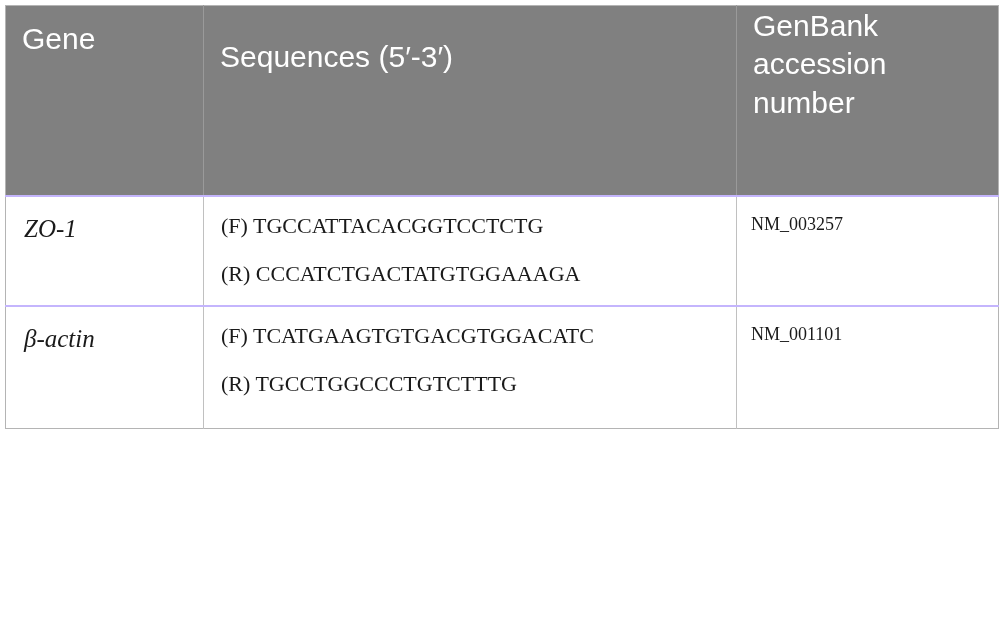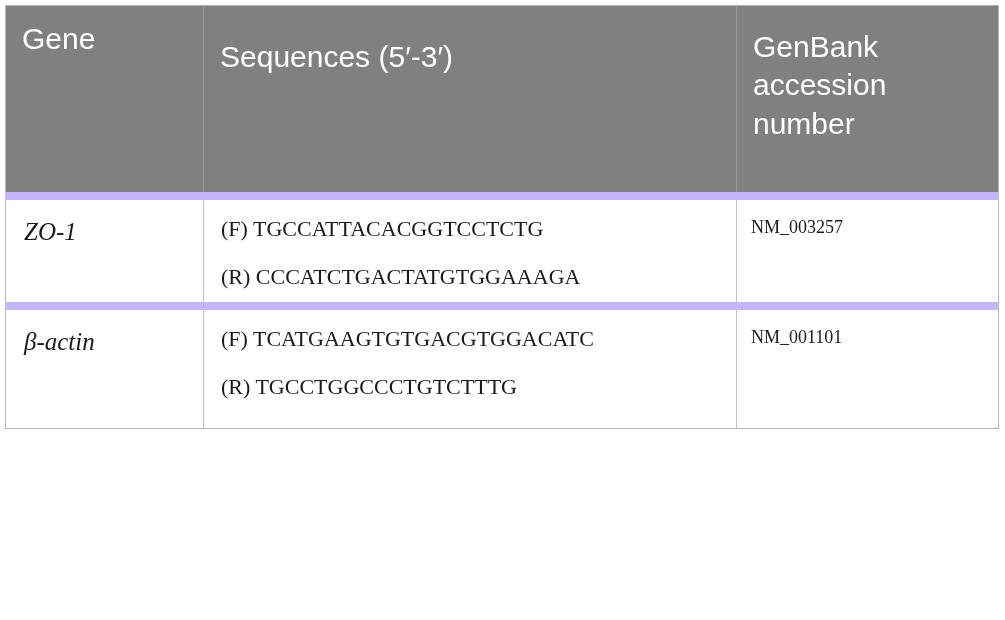--- a/index.html
+++ b/index.html
@@ -46,28 +46,28 @@
     vertical-align: top;
     padding: 12px 14px 10px 16px;
     height: 190px;
     box-sizing: border-box;
     border: none;
     border-right: 1px solid #9a9a9a;
   }
   thead th:last-child { border-right: none; }
   thead th.h-gene { padding-top: 14px; }
   thead th.h-seq  { padding-top: 32px; }
-  thead th.h-acc  { padding-top: 22px; }
+  thead th.h-acc  { padding-top: 1px; }
 
   
   tbody td {
     background: #ffffff;
     color: #1a1a1a;
     vertical-align: top;
-    border-top: 8px solid #c4b5fd;
+    border-top: 2px solid #c4b5fd;
     border-right: 1px solid #c0c0c0;
     padding: 0;
     height: 110px;
     box-sizing: border-box;
   }
   tbody td:last-child { border-right: none; }
   tbody tr:last-child td { height: 123px; }
 
   .cell-gene {
     font-style: italic;

